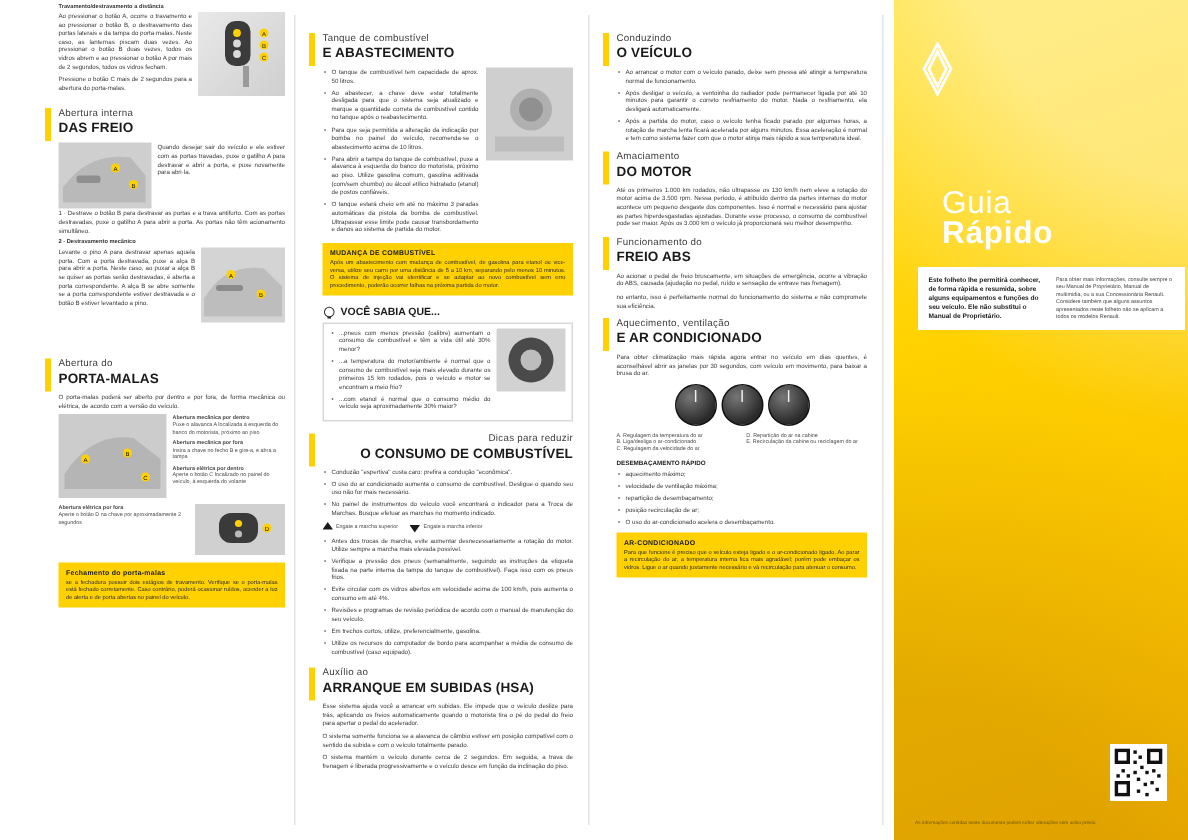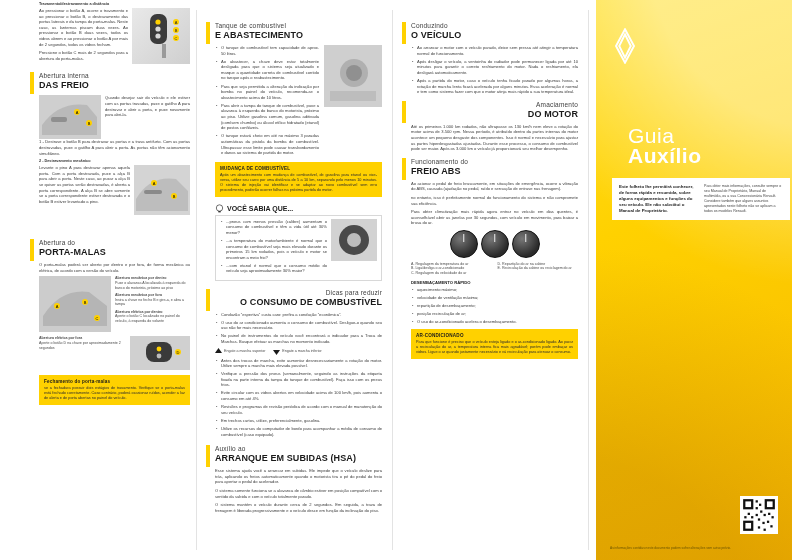--- a/index.html
+++ b/index.html
@@ -295,21 +295,21 @@
         </h2>
     </div>
     <div style="margin-left:9px;">
       <ul class="b">
         <li>Ao arrancar o motor com o veículo parado, deixe sem pressa até atingir a temperatura normal de funcionamento.</li>
         <li>Após desligar o veículo, a ventoinha do radiador pode permanecer ligada por até 10 minutos para garantir o correto resfriamento do motor. Nada o resfriamento, ela desligará automaticamente.</li>
         <li>Após a partida do motor, caso o veículo tenha ficado parado por algumas horas, a rotação de marcha lenta ficará acelerada por alguns minutos. Essa aceleração é normal e tem como sistema fazer com que o motor atinja mais rápido a sua temperatura ideal.</li>
       </ul>
     </div>
 
-    <div class="sec-wrap" style="margin-top:6px;text-align:right;">
+    <div class="sec-wrap" style="margin-top:6px;">
       <div class="yellowbar"></div>
       <h2 class="sec">Amaciamento</h2>
       <h2 class="sec">
           <b>DO MOTOR</b>
         </h2>
     </div>
     <div style="margin-left:9px;">
       <p class="t">Até os primeiros 1.000 km rodados, não ultrapasse os 130 km/h nem eleve a rotação do motor acima de 3.500 rpm. Nessa período, é atribuído dentro da partes internas do motor acontece um pequeno desgaste dos componentes. Isso é normal e necessário para ajustar as partes hiperdesgastadas ajustadas. Durante esse processo, o consumo de combustível pode ser maior. Após os 3.000 km o veículo já proporcionará seu melhor desempenho.</p>
     </div>
 
@@ -318,20 +318,27 @@
       <h2 class="sec">Funcionamento do</h2>
       <h2 class="sec">
           <b>FREIO ABS</b>
         </h2>
     </div>
     <div style="margin-left:9px;">
       <p class="t">Ao acionar o pedal de freio bruscamente, em situações de emergência, ocorre a vibração do ABS, causada (ajudação no pedal, ruído e sensação de entrave nas frenagem).</p>
       <p class="t">no entanto, isso é perfeitamente normal do funcionamento do sistema e não compromete sua eficiência.</p>
     </div>
 
+    <div class="sec-wrap" style="margin-top:6px;">
+      <div class="yellowbar"></div>
+      <h2 class="sec">Aquecimento, ventilação</h2>
+      <h2 class="sec">
+          <b>E AR CONDICIONADO</b>
+        </h2>
+    </div>
     <div style="margin-left:9px;">
       <p class="t">Para obter climatização mais rápida agora entrar no veículo em dias quentes, é aconselhável abrir as janelas por 30 segundos, com veículo em movimento, para baixar a brusa do ar.</p>
       <div class="dashrow" style="justify-content:center;margin:4px 0;">
         <div class="knob"></div>
         <div class="knob"></div>
         <div class="knob"></div>
       </div>
       <div style="display:flex;gap:6px;">
         <div style="flex:1;">
           <div class="cap">A. Regulagem da temperatura do ar</div>
@@ -535,21 +542,21 @@
   </div>
 
   <div class="cover">
     <div class="cover-inner">
       <svg class="renault" viewBox="0 0 40 56">
         <path d="M20 2 L34 28 L20 54 L6 28 Z" fill="none" stroke="#fff" stroke-width="3"></path>
         <path d="M20 10 L29 28 L20 46 L11 28 Z" fill="none" stroke="#fff" stroke-width="3"></path>
       </svg>
       <div class="guia">
         <span>Guia</span>
-        <b>Auxílio</b>
+        <b>Rápido</b>
       </div>
       <div class="whitebox">
         <div class="l">Este folheto lhe permitirá conhecer, de forma rápida e resumida, sobre alguns equipamentos e funções do seu veículo. Ele não substitui o Manual de Proprietário.</div>
         <div class="r">Para obter mais informações, consulte sempre o seu Manual de Proprietário, Manual de multimídia, ou a sua Concessionária Renault. Considere também que alguns assuntos apresentados neste folheto não se aplicam a todos os modelos Renault.</div>
       </div>
       <div class="qr">
         <svg class="qrg" viewBox="0 0 30 30">
           <rect width="30" height="30" fill="#fff"></rect>
           <g fill="#111">
             <rect x="1" y="1" width="9" height="9"></rect>

